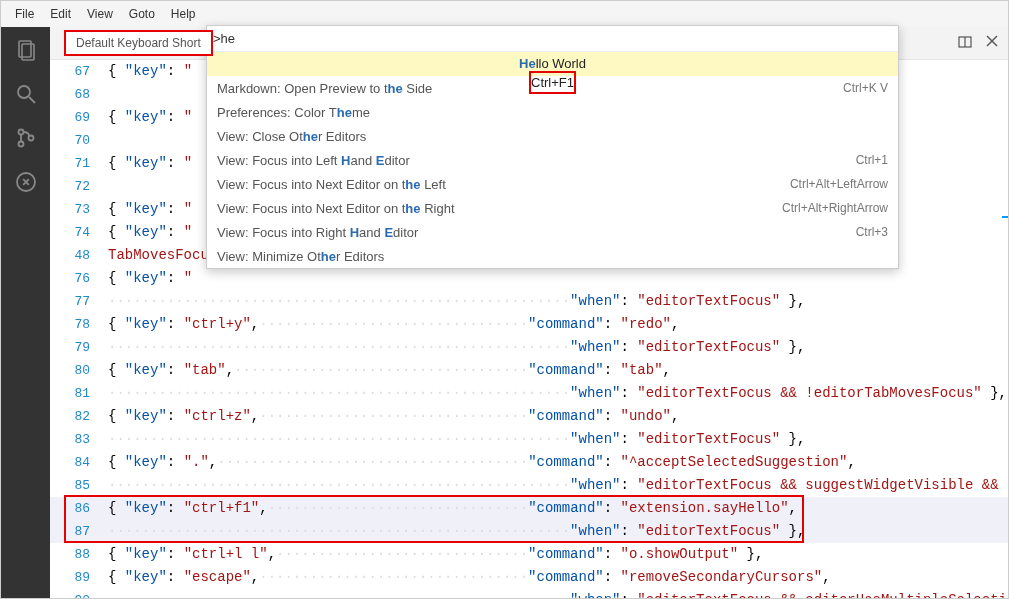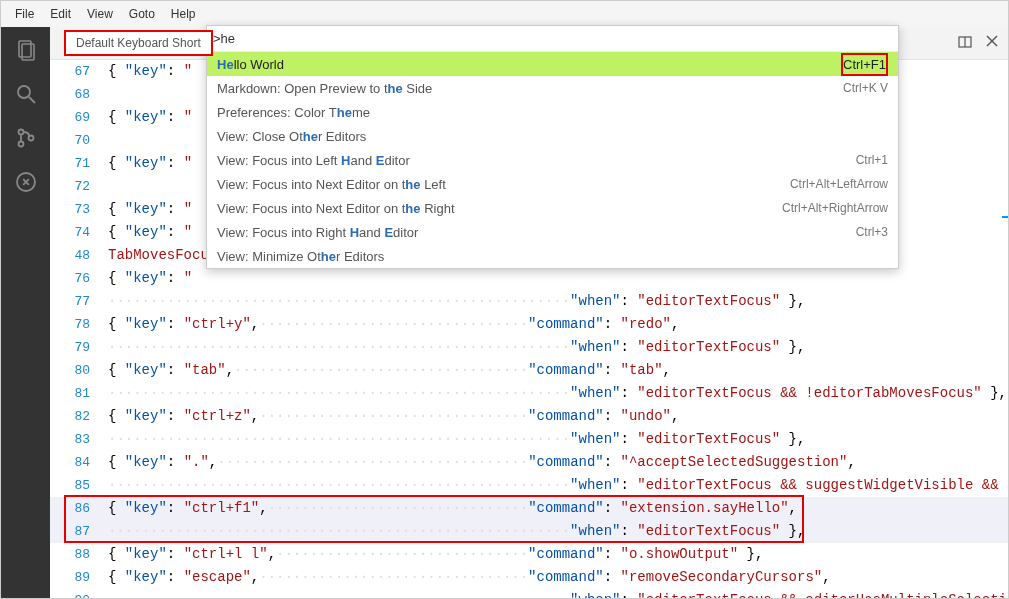--- a/index.html
+++ b/index.html
@@ -159,22 +159,23 @@
     height: 24px;
     font-size: 13px;
     color: #555;
     cursor: default;
   }
   .palette-item .keybind {
     color: #777;
     font-size: 12px;
   }
   .palette-item.selected {
-    background: #bef264;
+    background: #fef9c3;
     color: #222;
+    flex-direction: column;
   }
   .selected-keybind-box {
     display: inline-block;
     border: 2px solid #e60000;
     padding: 0 0;
     line-height: 19px;
   }
   .hl-match { color: #2b6cb0; font-weight: 600; }
 
   

